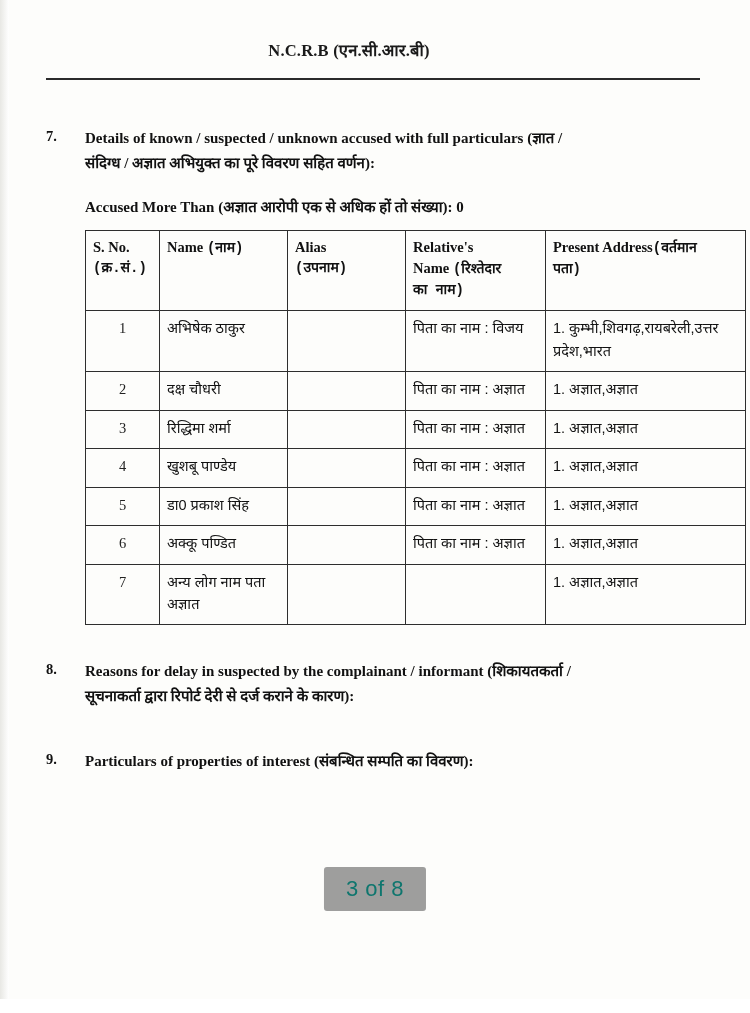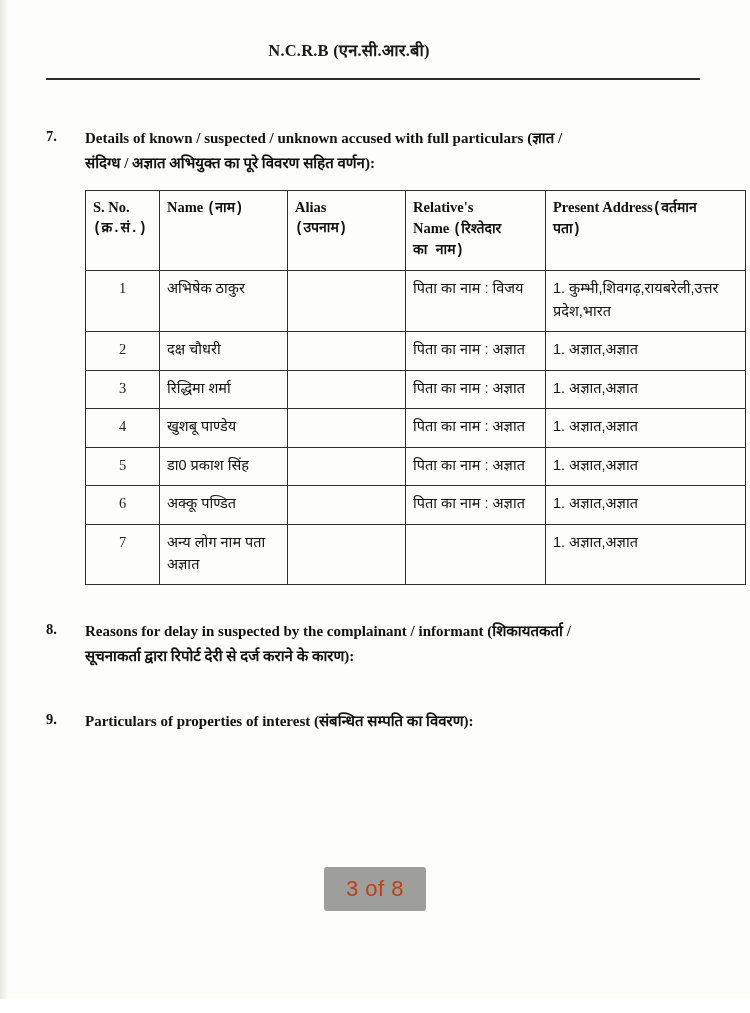--- a/index.html
+++ b/index.html
@@ -120,21 +120,21 @@
   .c3 { width: 118px; }
   .c4 { width: 140px; }
   .c5 { width: 200px; }
   .tail-item { margin-top: 16px; }
   .pagepill {
     position: absolute;
     left: 50%;
     transform: translateX(-50%);
     top: 867px;
     background: rgba(120,120,120,0.72);
-    color: #c2410c;
+    color: #0f766e;
     font-family: "Liberation Sans", sans-serif;
     font-size: 22px;
     padding: 9px 22px;
     border-radius: 3px;
     letter-spacing: 0.5px;
   }
   .edge-left {
     position: absolute;
     left: 0; top: 0; bottom: 0;
     width: 9px;
@@ -161,20 +161,21 @@
   <div class="rule"></div>
 
   <div class="content">
 
     <div class="item">
       <div class="item-num">7.</div>
       <div class="item-body">
         <div class="q-text">Details of known / suspected / unknown accused with full particulars (ज्ञात /</div>
         <div class="q-text">संदिग्ध / अज्ञात अभियुक्त का पूरे विवरण सहित वर्णन):</div>
 
+        <div class="subline">Accused More Than (अज्ञात आरोपी एक से अधिक हों तो संख्या): 0</div>
 
         <table class="accused">
           <colgroup>
             <col class="c1">
               <col class="c2">
               <col class="c3">
               <col class="c4">
               <col class="c5">
           </colgroup>
           <thead>

